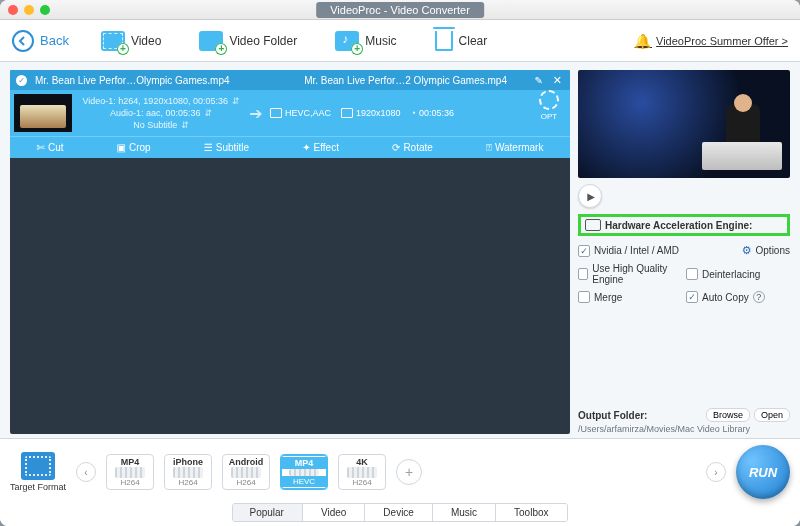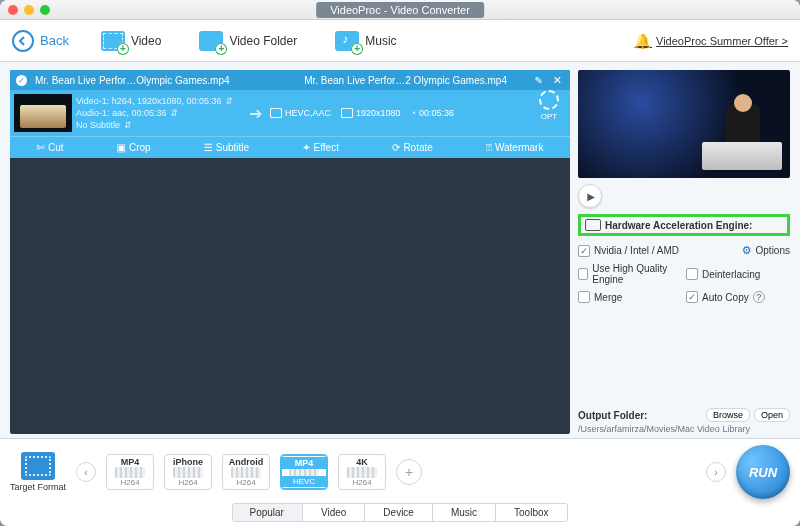--- a/index.html
+++ b/index.html
@@ -116,21 +116,21 @@
   }
   .item-thumb {
     width:58px; background:#0a0f16; margin:4px; position:relative; flex:none;
   }
   .item-thumb::after{
     content:""; position:absolute; inset:30% 10% 10% 10%;
     background:linear-gradient(#eadfb8,#a97e4f); border-radius:2px;
   }
   .item-meta {
     flex:0 0 170px; display:flex; flex-direction:column; justify-content:center;
-    gap:2px; font-size:9px; color:#eaf6ff; padding:2px 0;
+    gap:2px; font-size:9px; color:#eaf6ff; padding:2px 0;align-items:center;
   }
   .meta-row { display:flex; align-items:center; gap:4px; }
   .arrow-upd { color:#cfeeff; }
   .item-arrow {
     width:20px; display:flex; align-items:center; justify-content:center;
     color:#cfeeff; font-size:16px;
   }
   .item-out {
     flex:1; display:flex; align-items:center; gap:10px;
     font-size:9px; color:#fff; padding-left:4px;
@@ -331,20 +331,24 @@
       <span>Video Folder</span>
     </div>
     <div class="spacer"></div>
     <div class="tool">
       <div class="tool-icon music">
           <div class="plus">+</div>
         </div>
       <span>Music</span>
     </div>
     <div class="spacer"></div>
+    <div class="tool">
+      <div class="tool-icon trash"></div>
+      <span>Clear</span>
+    </div>
     <div class="promo">
       <span class="bell">🔔</span>
       <span>VideoProc Summer Offer &gt;</span>
     </div>
   </div>
 
   <div class="main">
 
     <div class="left">
       <div class="item">

